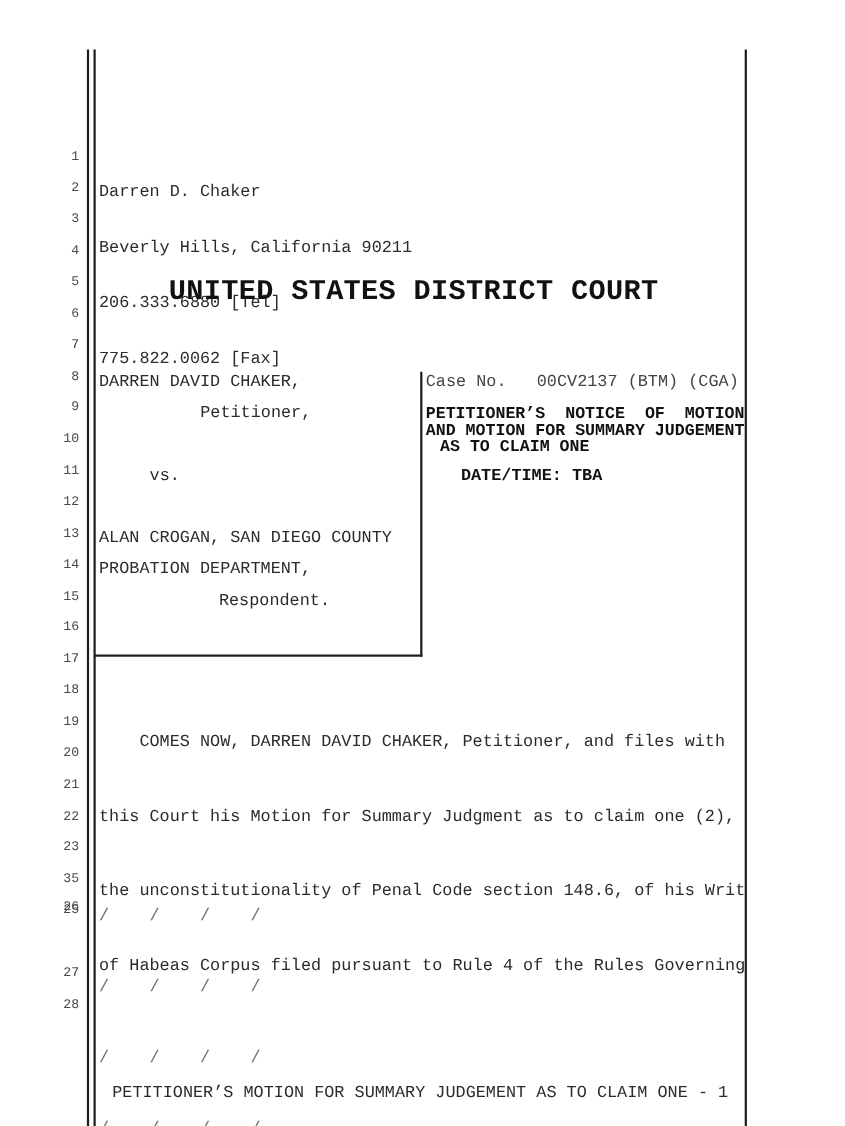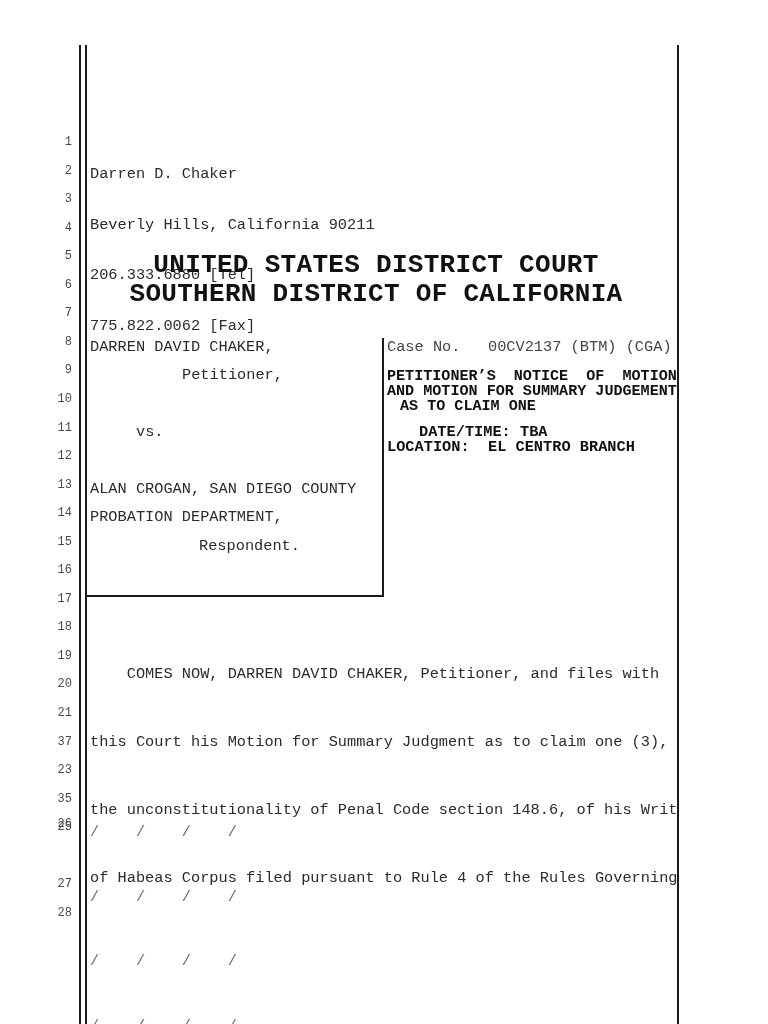--- a/index.html
+++ b/index.html
@@ -77,64 +77,63 @@
       <span style="top: 450.05px;">12</span>
       <span style="top: 478.6px;">13</span>
       <span style="top: 507.15px;">14</span>
       <span style="top: 535.7px;">15</span>
       <span style="top: 564.25px;">16</span>
       <span style="top: 592.8px;">17</span>
       <span style="top: 621.35px;">18</span>
       <span style="top: 649.9px;">19</span>
       <span style="top: 678.45px;">20</span>
       <span style="top: 707px;">21</span>
-      <span style="top: 735.55px;">37</span>
+      <span style="top: 735.55px;">22</span>
       <span style="top: 764.1px;">23</span>
       <span style="top: 792.65px;">35</span>
       <span style="top: 821.2px;">25</span>
       <span style="top: 818px;">26</span>
       <span style="top: 878.3px;">27</span>
       <span style="top: 906.85px;">28</span>
     </div>
 
   <div class="abs attorney-block">
     <div>Darren D. Chaker</div>
     <div>Beverly Hills, California 90211</div>
     <div>206.333.6880 [Tel]</div>
     <div>775.822.0062 [Fax]</div>
   </div>
 
   <div class="abs court-title" style="top:250px;">UNITED STATES DISTRICT COURT</div>
-  <div class="abs court-title" style="top:279px;">SOUTHERN DISTRICT OF CALIFORNIA</div>
 
   <div class="rule rule-v" style="left:382px; top:338px; height:259px;"></div>
   <div class="rule rule-h" style="left:86px; top:595px; width:298px;"></div>
 
   <div class="abs cap15" style="left:90px; top:339px;">DARREN DAVID CHAKER,</div>
   <div class="abs cap15" style="left:182px; top:367px;">Petitioner,</div>
   <div class="abs cap15" style="left:136px; top:424px;">vs.</div>
   <div class="abs cap15" style="left:90px; top:481px;">ALAN CROGAN, SAN DIEGO COUNTY</div>
   <div class="abs cap15" style="left:90px; top:509px;">PROBATION DEPARTMENT,</div>
   <div class="abs cap15" style="left:199px; top:538px;">Respondent.</div>
 
   <div class="abs cap15 muted" style="left:387px; top:339px;">Case No.   00CV2137 (BTM) (CGA)</div>
   <div class="abs cap15 bold" style="left:387px; top:383px; font-size:15.1px;">AND MOTION FOR SUMMARY JUDGEMENT</div>
   <div class="abs cap15 bold" style="left:387px; top:368px; font-size:15.1px;">PETITIONER’S  NOTICE  OF  MOTION</div>
   <div class="abs cap15 bold" style="left:400px; top:398px; font-size:15.1px;">AS TO CLAIM ONE</div>
   <div class="abs cap15 bold" style="left:387px; top:424px;margin-left:32px;">DATE/TIME: TBA</div>
-  <div class="abs cap15 bold" style="left:387px; top:439px;">LOCATION:  EL CENTRO BRANCH</div>
 
   <div class="abs body-block">
     <div>    COMES NOW, DARREN DAVID CHAKER, Petitioner, and files with</div>
-    <div>this Court his Motion for Summary Judgment as to claim one (3),</div>
+    <div>this Court his Motion for Summary Judgment as to claim one (2),</div>
     <div>the unconstitutionality of Penal Code section 148.6, of his Writ</div>
     <div>of Habeas Corpus filed pursuant to Rule 4 of the Rules Governing</div>
   </div>
 
   <div class="abs slash-block">
     <div>/    /    /    /</div>
     <div>/    /    /    /</div>
     <div>/    /    /    /</div>
     <div>/    /    /    /</div>
   </div>
 
+  <div class="abs footer-line">PETITIONER’S MOTION FOR SUMMARY JUDGEMENT AS TO CLAIM ONE - 1</div>
 
 </div>
 
 </body></html>

